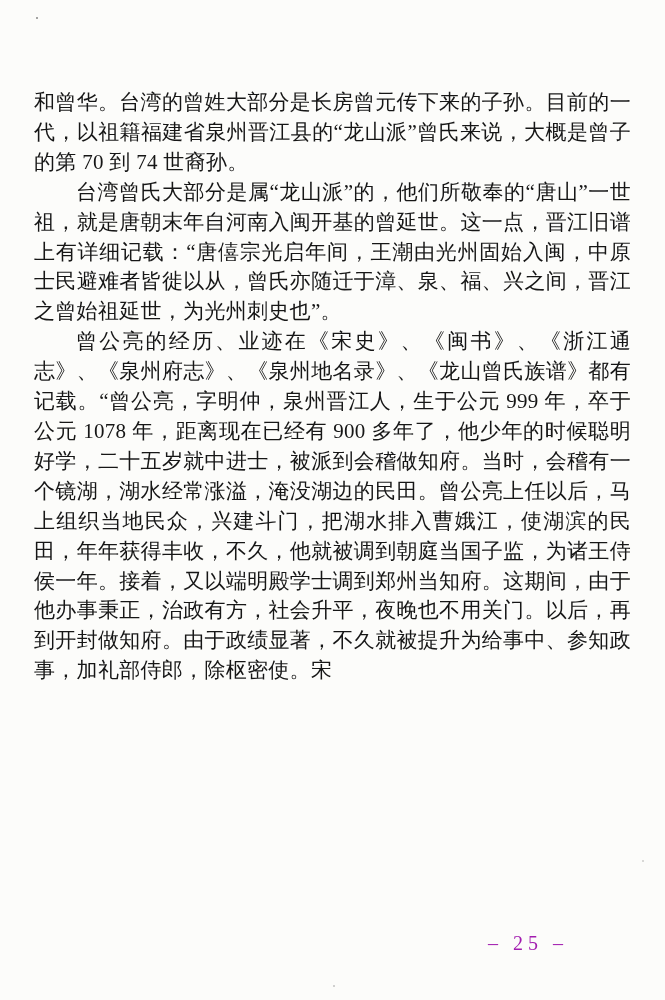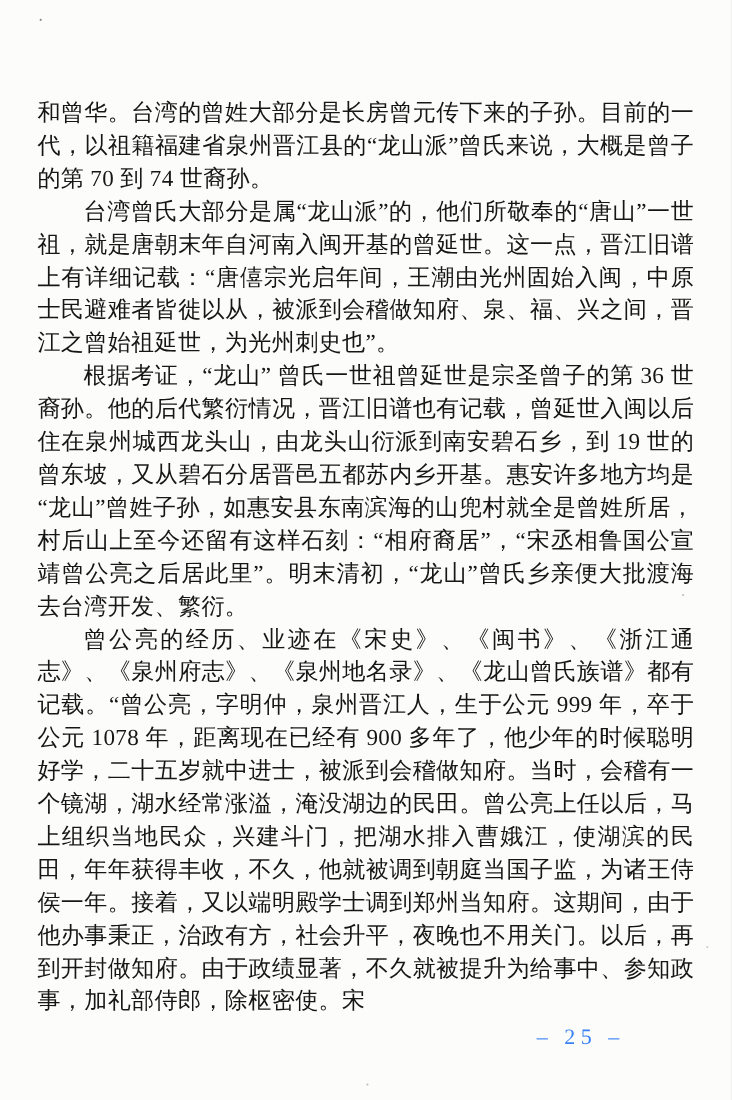--- a/index.html
+++ b/index.html
@@ -36,42 +36,41 @@
   }
   .text-block p.indent {
     text-indent: 2em;
   }
   .page-number {
     position: absolute;
     left: 488px;
     top: 932px;
     font-size: 20px;
     letter-spacing: 5px;
-    color: #3b82f6;
+    color: #a21caf;
     white-space: nowrap;
   }
   .speck {
     position: absolute;
     background: rgba(40, 40, 40, 0.55);
     border-radius: 50%;
   }
   .speck.s1 { left: 36px;  top: 17px;  width: 2px; height: 2px; }
   .speck.s2 { left: 620px; top: 540px; width: 2px; height: 2px; opacity: .5; }
   .speck.s3 { left: 333px; top: 985px; width: 2px; height: 2px; opacity: .5; }
   .speck.s4 { left: 642px; top: 860px; width: 2px; height: 2px; opacity: .4; }
 </style>
 </head>
 <body>
 
 <div class="page">
 
   <div class="text-block">
     <p>和曾华。台湾的曾姓大部分是长房曾元传下来的子孙。目前的一代，以祖籍福建省泉州晋江县的“龙山派”曾氏来说，大概是曾子的第 70 到 74 世裔孙。</p>
-    <p class="indent">台湾曾氏大部分是属“龙山派”的，他们所敬奉的“唐山”一世祖，就是唐朝末年自河南入闽开基的曾延世。这一点，晋江旧谱上有详细记载：“唐僖宗光启年间，王潮由光州固始入闽，中原士民避难者皆徙以从，被派到会稽做知府、泉、福、兴之间，晋江之曾始祖延世，为光州刺史也”。</p>
-    <p class="indent">根据考证，“龙山” 曾氏一世祖曾延世是宗圣曾子的第 36 世裔孙。他的后代繁衍情况，晋江旧谱也有记载，曾延世入闽以后住在泉州城西龙头山，由龙头山衍派到南安碧石乡，到 19 世的曾东坡，又从碧石分居晋邑五都苏内乡开基。惠安许多地方均是“龙山”曾姓子孙，如惠安县东南滨海的山兜村就全是曾姓所居，村后山上至今还留有这样石刻：“相府裔居”，“宋丞相鲁国公宣靖曾公亮之后居此里”。明末清初，“龙山”曾氏乡亲便大批渡海去台湾开发、繁衍。</p>
+    <p class="indent">台湾曾氏大部分是属“龙山派”的，他们所敬奉的“唐山”一世祖，就是唐朝末年自河南入闽开基的曾延世。这一点，晋江旧谱上有详细记载：“唐僖宗光启年间，王潮由光州固始入闽，中原士民避难者皆徙以从，曾氏亦随迁于漳、泉、福、兴之间，晋江之曾始祖延世，为光州刺史也”。</p>
     <p class="indent">曾公亮的经历、业迹在《宋史》、《闽书》、《浙江通志》、《泉州府志》、《泉州地名录》、《龙山曾氏族谱》都有记载。“曾公亮，字明仲，泉州晋江人，生于公元 999 年，卒于公元 1078 年，距离现在已经有 900 多年了，他少年的时候聪明好学，二十五岁就中进士，被派到会稽做知府。当时，会稽有一个镜湖，湖水经常涨溢，淹没湖边的民田。曾公亮上任以后，马上组织当地民众，兴建斗门，把湖水排入曹娥江，使湖滨的民田，年年获得丰收，不久，他就被调到朝庭当国子监，为诸王侍侯一年。接着，又以端明殿学士调到郑州当知府。这期间，由于他办事秉正，治政有方，社会升平，夜晚也不用关门。以后，再到开封做知府。由于政绩显著，不久就被提升为给事中、参知政事，加礼部侍郎，除枢密使。宋</p>
   </div>
 
   <div class="page-number">– 25 –</div>
 
   <div class="speck s1"></div>
   <div class="speck s2"></div>
   <div class="speck s3"></div>
   <div class="speck s4"></div>
 

